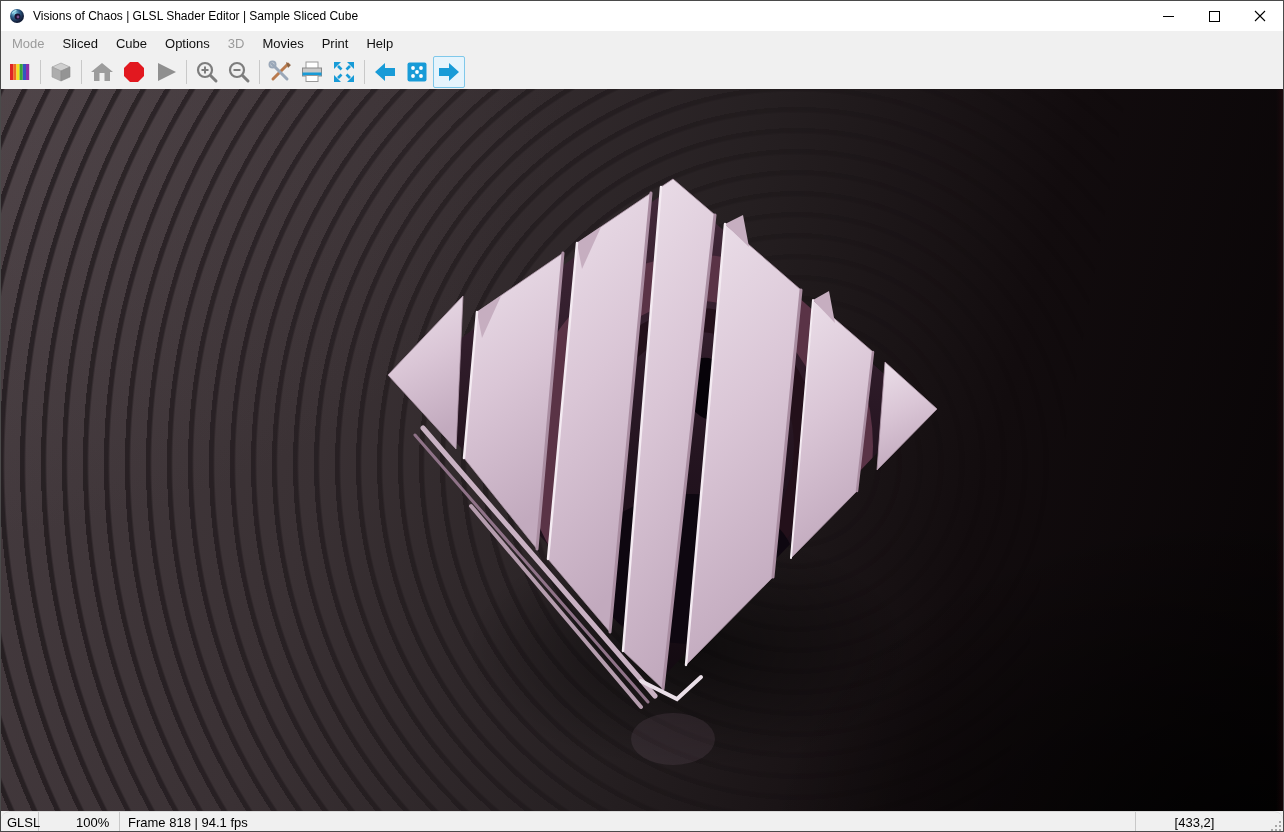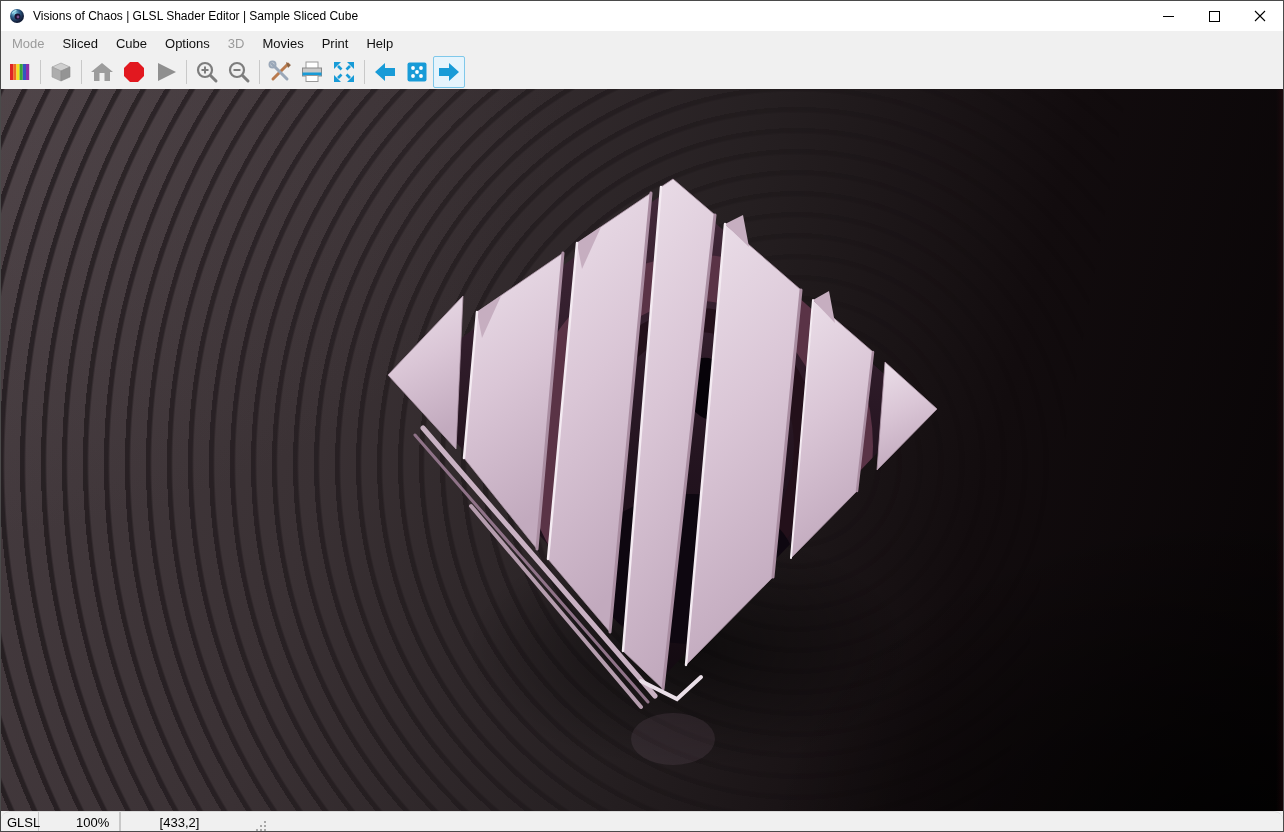--- a/index.html
+++ b/index.html
@@ -284,20 +284,23 @@
     </svg>
   </div>
 
   <div class="statusbar">
     <div class="spanel sp-mode">
         <span>GLSL</span>
       </div>
     <div class="spanel sp-zoom">
         <span>100%</span>
       </div>
+    <div class="spanel sp-frame">
+        <span>Frame 818 | 94.1 fps</span>
+      </div>
     <div class="spanel sp-coords">
         <span>[433,2]</span>
       </div>
     <div class="grip">
       <svg width="14" height="14" viewBox="0 0 14 14">
         <g fill="#a8a8a8">
           <rect x="10" y="10" width="2" height="2"></rect>
           <rect x="6" y="10" width="2" height="2"></rect>
           <rect x="10" y="6" width="2" height="2"></rect>
           <rect x="2" y="10" width="2" height="2"></rect>

